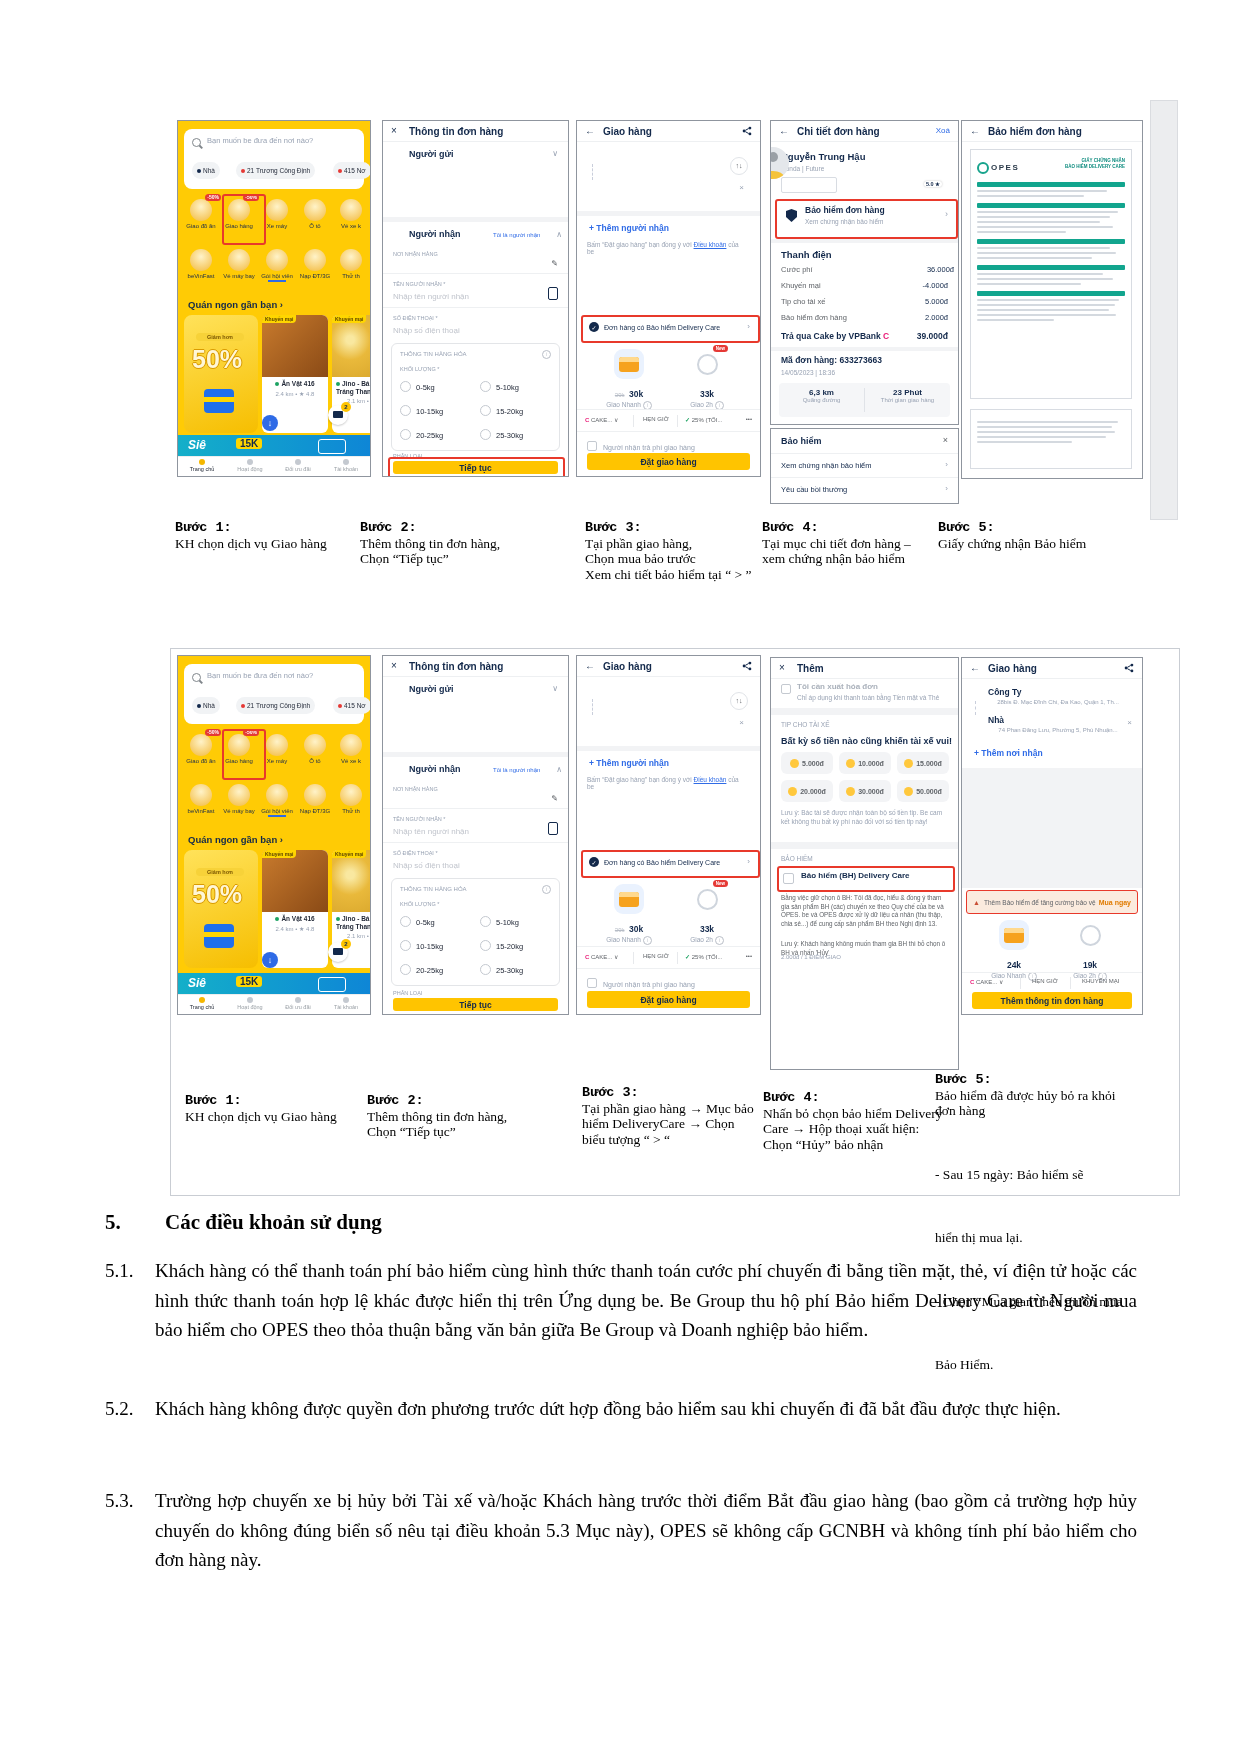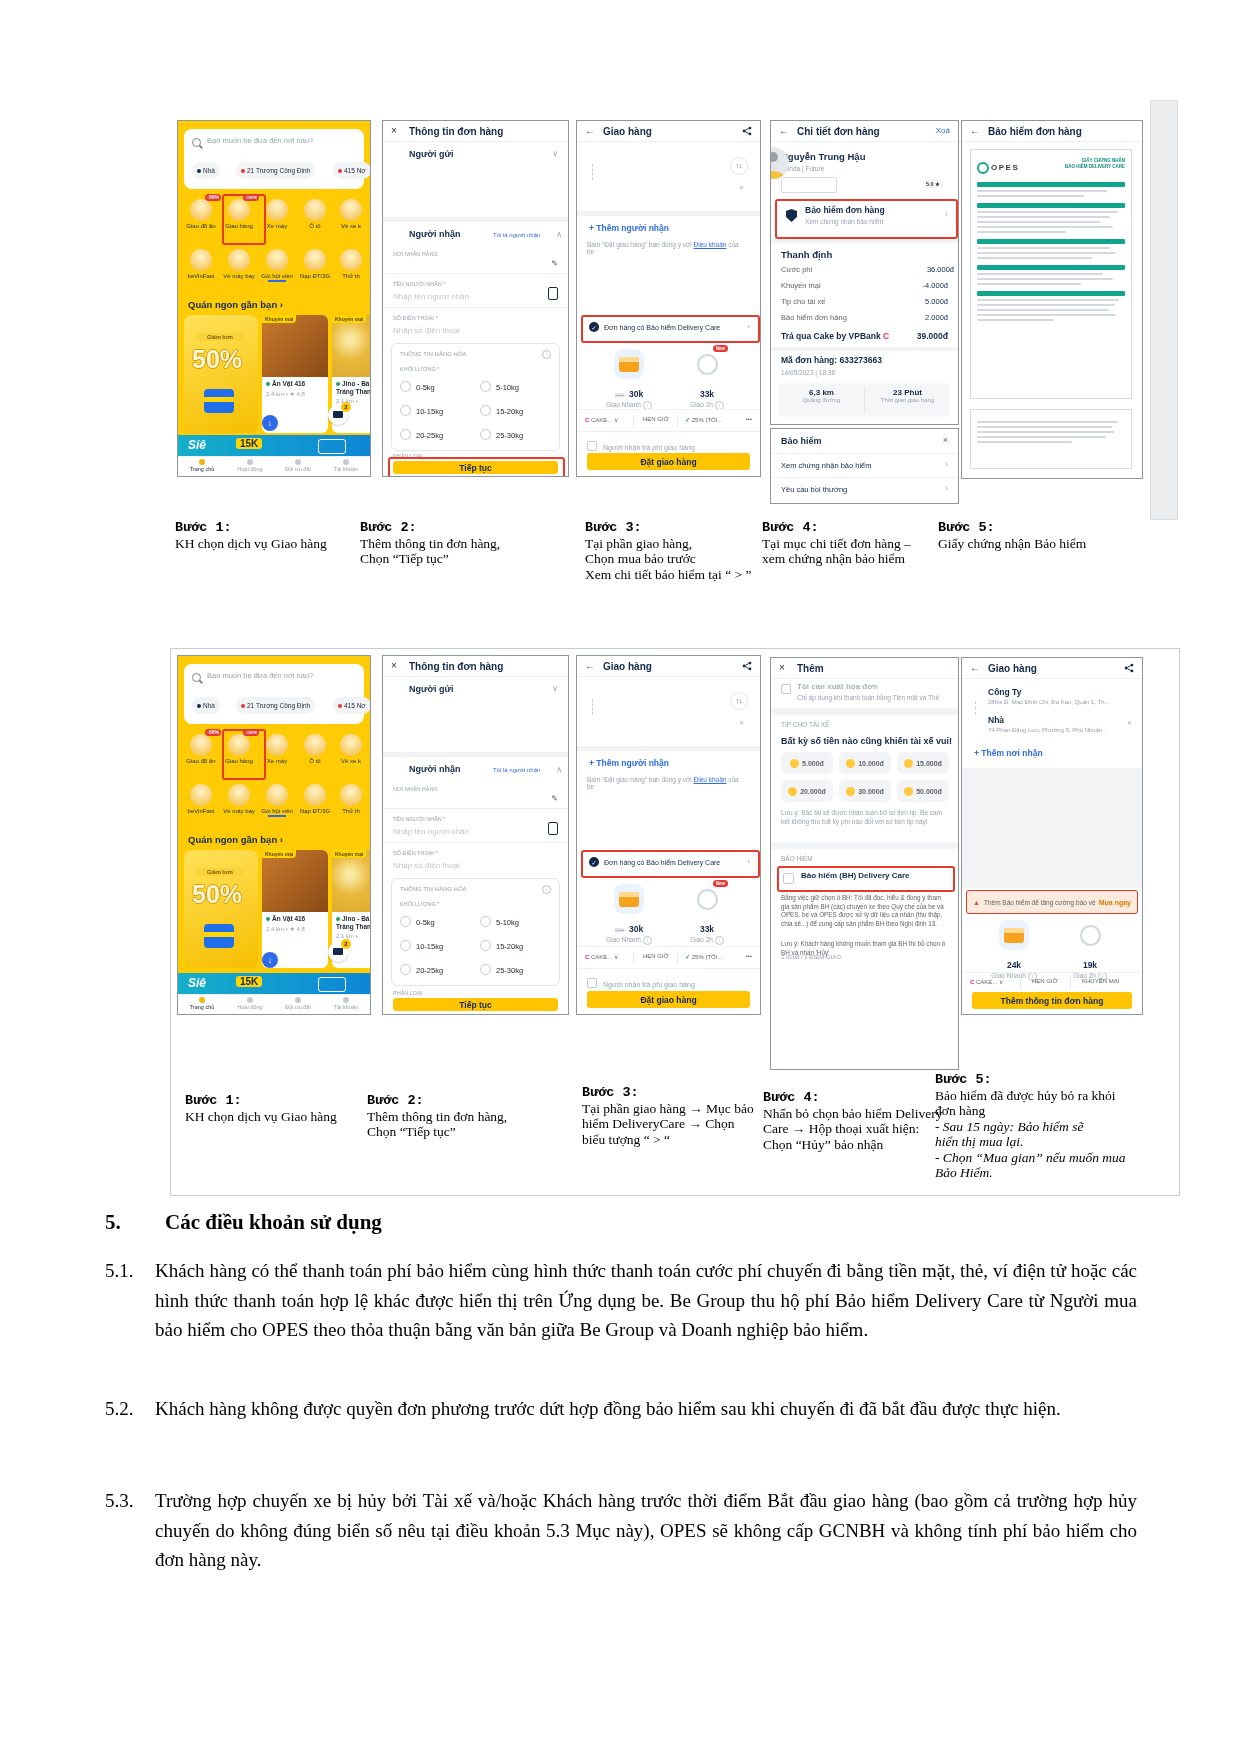--- a/index.html
+++ b/index.html
@@ -7,21 +7,21 @@
   .abs{position:absolute;}
   
   .phone{position:absolute;background:#fff;border:1px solid #8f959e;overflow:hidden;color:#1d2433;font-family:"Liberation Sans",sans-serif;}
   .hdr{position:absolute;left:0;top:0;right:0;height:20px;border-bottom:1px solid #eef0f2;background:#fff;}
   .hdr .ttl{position:absolute;left:26px;top:5px;font-size:10px;font-weight:bold;color:#13294b;white-space:nowrap;}
   .hdr .back{position:absolute;left:8px;top:4px;font-size:10px;color:#13294b;}
   .hdr .x{position:absolute;left:8px;top:4px;font-size:10px;color:#13294b;}
   .t55{font-size:5.5px;} .t6{font-size:6px;} .t65{font-size:6.5px;} .t7{font-size:7px;}
   .t75{font-size:7.5px;} .t8{font-size:8px;} .t85{font-size:8.5px;} .t9{font-size:9px;} .t95{font-size:9.5px;}
   .b{font-weight:bold;} .nav-blue{color:#2F6BE6;} .gray{color:#98A2B3;} .dgray{color:#5f6368;} .navy{color:#13294b;}
-  .nowrap{white-space:nowrap;} .right{text-align:right;} .center{text-align:center;}
+  .nowrap{white-space:nowrap;text-align:center;} .right{text-align:right;} .center{text-align:center;}
   .redbox{position:absolute;border:2px solid #E8392B;border-radius:3px;pointer-events:none;}
   .ybtn{position:absolute;background:#FFC400;border-radius:3px;display:flex;align-items:center;justify-content:center;font-weight:bold;color:#13294b;}
   .divband{position:absolute;left:0;right:0;background:#F2F3F5;}
   .hline{position:absolute;left:0;right:0;height:1px;background:#eef0f2;}
   
   .search-ic{position:absolute;width:7px;height:7px;border:1.5px solid #80868b;border-radius:50%;}
   .search-ic::after{content:"";position:absolute;width:4px;height:1.5px;background:#80868b;transform:rotate(45deg);right:-3px;bottom:-1px;}
   .pin{width:9px;height:9px;background:#FFC400;border-radius:50% 50% 50% 0;transform:rotate(-45deg);position:relative;}
   .pin::after{content:"";position:absolute;left:3px;top:3px;width:3px;height:3px;background:#fff;border-radius:50%;}
   .nsq{width:8px;height:8px;background:#13294B;border-radius:2px;position:relative;}
@@ -60,21 +60,21 @@
   
   .paper{position:absolute;background:#fff;border:1px solid #D8DCE2;padding:8px 6px;box-sizing:border-box;}
   .tealbar{height:5px;background:#12A58E;border-radius:1px;margin:6px 0 3px;}
   .hl{height:2px;background:#D4D9DF;border-radius:1px;margin:3px 0;}
   .donut{width:8px;height:8px;border:2.5px solid #17A38C;border-radius:50%;display:inline-block;vertical-align:middle;}
   .opes-n{font-size:8px;letter-spacing:1.5px;color:#2B3A4A;font-weight:bold;vertical-align:middle;margin-left:2px;}
   .ctitle{font-size:4.5px;font-weight:bold;color:#0E8C7F;text-align:right;line-height:6px;}
   
   .cap{position:absolute;font-family:"Liberation Serif",serif;font-size:13.5px;line-height:15.5px;color:#000;}
   .cap .lb{font-weight:bold;font-family:Liberation Mono, monospace;}
-  .cap .i{font-style:italic;}
+  .cap .i{margin-top:48px;}
   .h2{position:absolute;font-family:"Liberation Serif",serif;font-size:21px;font-weight:bold;color:#000;display:flex;}
   .h2 .num{width:60px;}
   .clause{position:absolute;display:flex;font-family:"Liberation Serif",serif;font-size:19px;line-height:29.5px;color:#000;}
   .clause .num{width:50px;flex:none;}
   .clause .tx{flex:1;text-align:justify;}
   .fig2frame{position:absolute;border:1px solid #C9CDD3;}
   .scrollstrip{position:absolute;background:#ECEDEF;border:1px solid #DADCE0;}
   .warnbanner{position:absolute;background:#FBEBDE;border:1.5px solid #E8392B;border-radius:3px;display:flex;align-items:center;}
   .modal{position:absolute;background:#fff;border-radius:6px;}
   .whtbtn{position:absolute;background:#fff;border:1px solid #d8dce2;border-radius:3px;display:flex;align-items:center;justify-content:center;font-weight:bold;color:#13294b;}
@@ -287,21 +287,21 @@
     <div class="ava abs" style="right:14px;top:26px;"></div>
     <div class="abs t55 navy b" style="right:16px;top:60px;background:#fff;border-radius:5px;padding:0 2px;box-shadow:0 0 2px rgba(0,0,0,.25);">5.0 ★</div>
     <div class="abs" style="left:6px;top:80px;width:175px;height:30px;">
       <span class="shield abs" style="left:9px;top:8px;"></span>
       <div class="abs t85 b navy nowrap" style="left:28px;top:4px;">Bảo hiểm đơn hàng</div>
       <div class="abs t65 gray nowrap" style="left:28px;top:17px;">Xem chứng nhận bảo hiểm</div>
       <div class="abs t9 gray" style="right:4px;top:8px;">›</div>
     </div>
     <div class="redbox" style="left:4px;top:78px;width:179px;height:36px;"></div>
     <div class="divband" style="top:118px;height:4px;"></div>
-    <div class="abs t95 b navy" style="left:10px;top:128px;">Thanh định</div>
+    <div class="abs t95 b navy" style="left:10px;top:128px;">Thanh điện</div>
     <div class="abs t75 dgray" style="left:10px;top:144px;">Cước phí</div>
     <div class="abs t75 navy right" style="right:4px;top:144px;">36.000đ</div>
     <div class="abs t75 dgray" style="left:10px;top:160px;">Khuyến mại</div>
     <div class="abs t75 navy right" style="right:10px;top:160px;">-4.000đ</div>
     <div class="abs t75 dgray" style="left:10px;top:176px;">Tip cho tài xế</div>
     <div class="abs t75 navy right" style="right:10px;top:176px;">5.000đ</div>
     <div class="abs t75 dgray" style="left:10px;top:192px;">Bảo hiểm đơn hàng</div>
     <div class="abs t75 navy right" style="right:10px;top:192px;">2.000đ</div>
     <div class="abs t85 b navy nowrap" style="left:10px;top:210px;"><span>Trả qua Cake by VPBank</span> <span class="cakec">C</span></div>
     <div class="abs t85 b navy right" style="right:10px;top:210px;">39.000đ</div>

